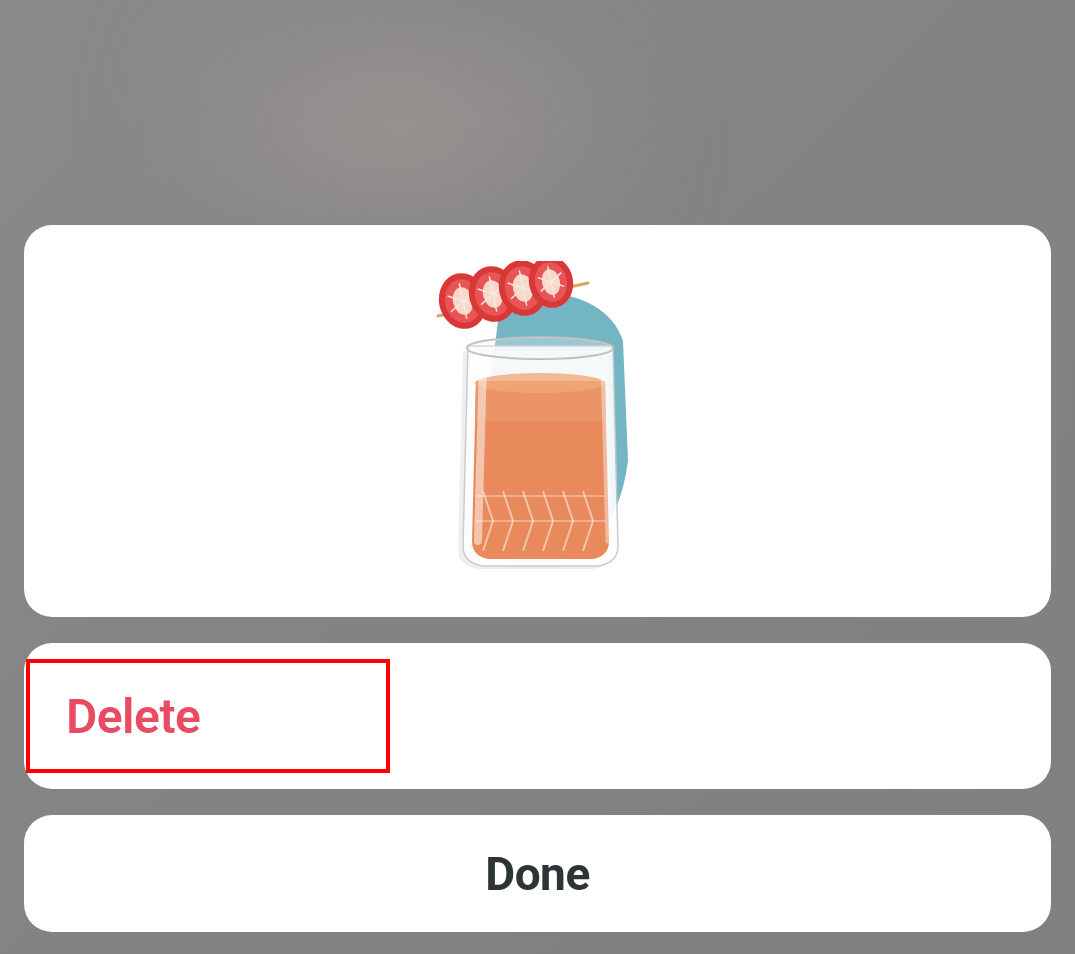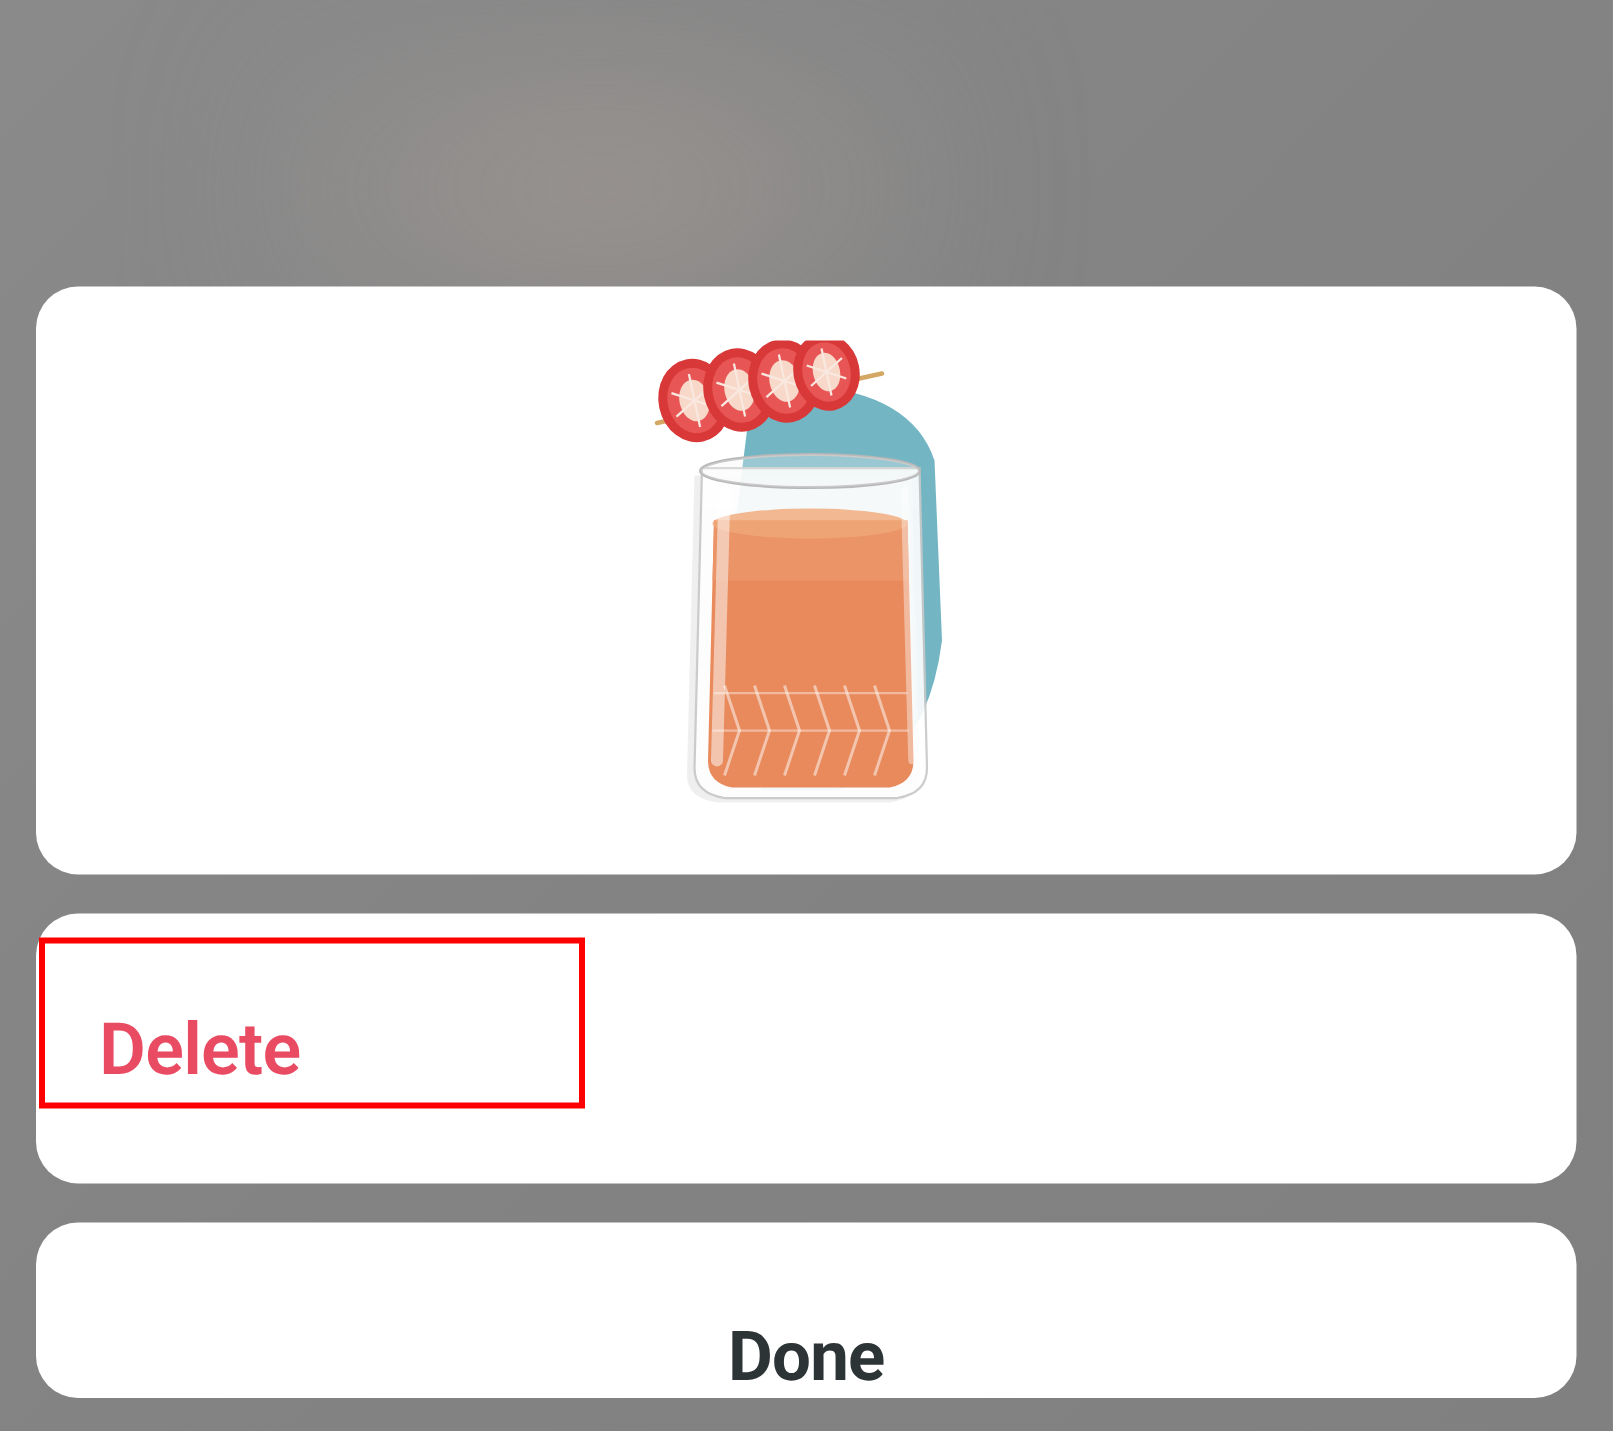--- a/index.html
+++ b/index.html
@@ -62,21 +62,21 @@
       height: 320px;
       position: relative;
     }
     
     .drink-svg {
       width: 100%;
       height: 100%;
     }
     
     .delete-card {
-      height: 180px;
+      height: 146px;
       display: flex;
       align-items: center;
       padding: 0;
       position: relative;
     }
     
     .delete-highlight {
       position: absolute;
       top: 16px;
       left: 2px;
@@ -92,21 +92,21 @@
       font-weight: 600;
       padding-left: 42px;
       cursor: pointer;
       user-select: none;
       letter-spacing: -0.5px;
     }
     
     .done-card {
       height: 117px;
       display: flex;
-      align-items: flex-end;
+      align-items: center;
       justify-content: center;
       cursor: pointer;
     }
     
     .done-button {
       color: #2d3436;
       font-size: 46px;
       font-weight: 700;
       user-select: none;
       letter-spacing: -0.5px;

